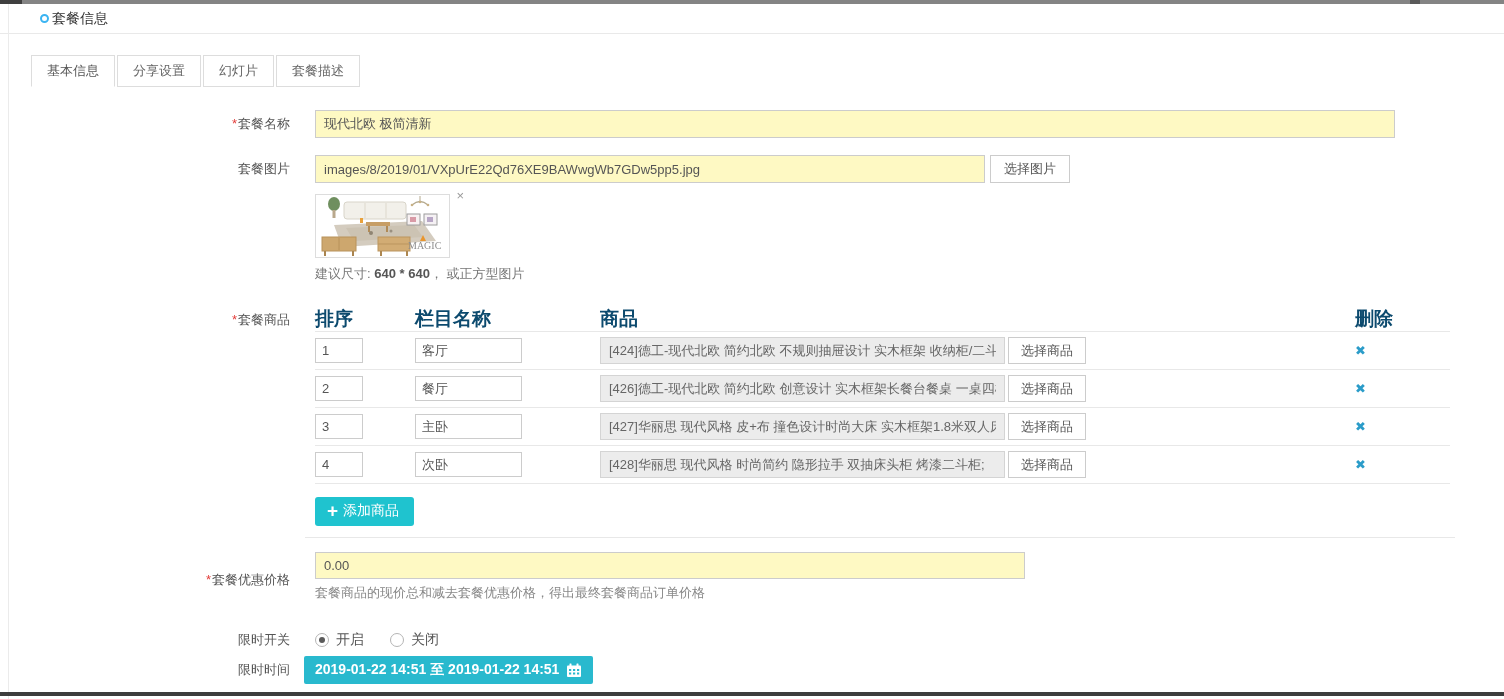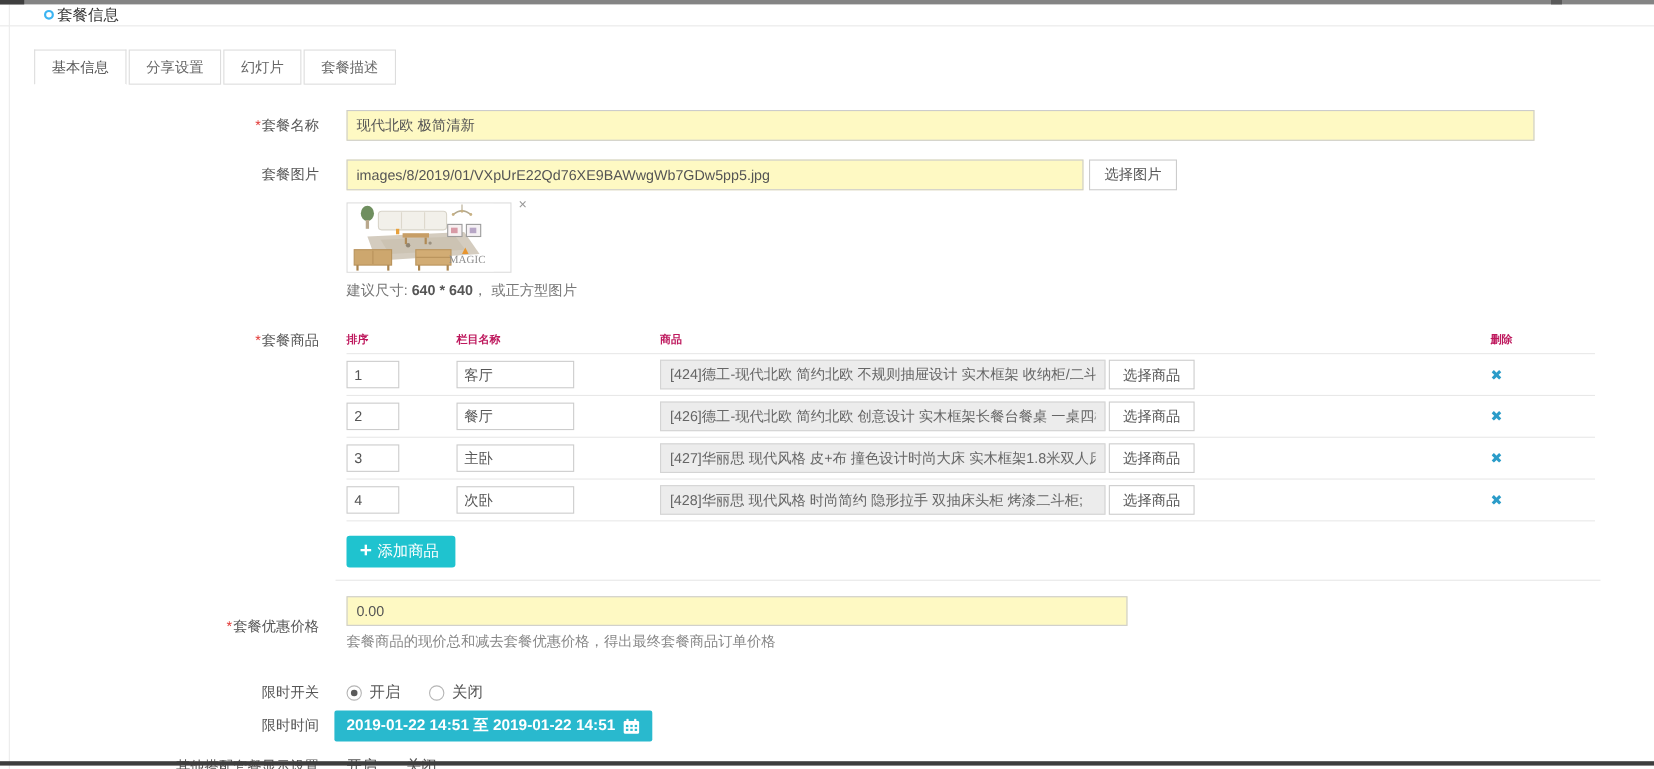--- a/index.html
+++ b/index.html
@@ -14,21 +14,21 @@
   }
   
   .top-strip { position:absolute; top:0; left:0; width:1504px; height:4px; background:#848484; z-index:50; }
   .top-strip .dark-seg { position:absolute; left:0; top:0; width:22px; height:4px; background:#3f3f3f; }
   .top-strip .notch { position:absolute; left:1410px; top:0; width:10px; height:4px; background:#5a5a5a; }
   .bottom-strip { position:absolute; top:692px; left:0; width:1504px; height:4px; background:#3d3d3d; z-index:50; }
   .left-border { position:absolute; left:8px; top:4px; bottom:0; width:1px; background:#ebebeb; z-index:5; }
 
   
   .panel-header {
-    margin-top:4px; height:20px; padding-left:40px;
+    margin-top:4px; height:30px; padding-left:40px;
     display:flex; align-items:center;
     border-bottom:1px solid #e9e9e9;
     font-family:Liberation Serif, serif;
   }
   .circle-icon {
     display:inline-block; width:9px; height:9px;
     border:2px solid #3bb4f2; border-radius:50%; margin-right:3px;
   }
   .panel-title { font-size:14px; color:#333; }
 
@@ -61,41 +61,41 @@
   .row-name { margin-top:23px; }
   .row-name input { width:1080px; }
 
   .row-image { margin-top:17px; }
   .row-image input { width:670px; }
   .row-image .btn-plain { margin-left:5px; }
 
   .row-thumb { margin-top:11px; align-items:flex-start; }
   .thumb-wrap { position:relative; }
   .thumb-box {
-    width:150px; height:64px; border:1px solid #ddd; background:#fff; overflow:hidden;
+    width:135px; height:64px; border:1px solid #ddd; background:#fff; overflow:hidden;
   }
   .thumb-remove {
     position:absolute; right:-14px; top:-5px; color:#999; font-size:13px;
     cursor:pointer; line-height:1;
   }
   .row-hint { margin-top:7px;align-items:center; }
   .hint-text { color:#777; font-size:13px; }
   .hint-text b { color:#555; }
 
   
   .row-products { margin-top:23px; align-items:flex-start; }
   .row-products .form-label { padding-top:5px; }
   .ptable { margin-left:25px; width:1135px; }
   .p-headrow, .p-row { position:relative; display:flex; align-items:center; border-bottom:1px solid #e8e8e8; }
   .p-headrow { height:26px; }
   .p-row { height:38px; }
   .col-sort  { width:100px; flex:0 0 100px; }
   .col-cat   { width:185px; flex:0 0 185px; }
   .col-prod  { display:flex; align-items:center; }
-  .h { font-weight:bold; color:#be185d; font-size:10px; }
+  .h { font-weight:bold; color:#0c4a6e; font-size:19px; }
   .col-del-h, .row-del { position:absolute; left:1040px; top:0; height:100%; display:flex; align-items:center; }
   .input-sort { width:48px; height:25px; border:1px solid #ccc; padding:2px 6px; font-size:13px; color:#555; font-family:inherit; }
   .input-cat  { width:107px; height:25px; border:1px solid #ccc; padding:2px 6px; font-size:13px; color:#555; font-family:Liberation Mono, monospace; }
   .input-prod {
     width:405px; height:27px; border:1px solid #d4d4d4; background:#ececec;
     padding:4px 8px; font-size:13px; color:#666; font-family:inherit;
     white-space:nowrap; overflow:hidden; text-overflow:clip;
   }
   .btn-select { margin-left:3px; height:27px; padding:2px 12px; }
   .x-btn { color:#2b9cc9; font-size:13px; font-weight:bold; cursor:pointer; line-height:1; }

